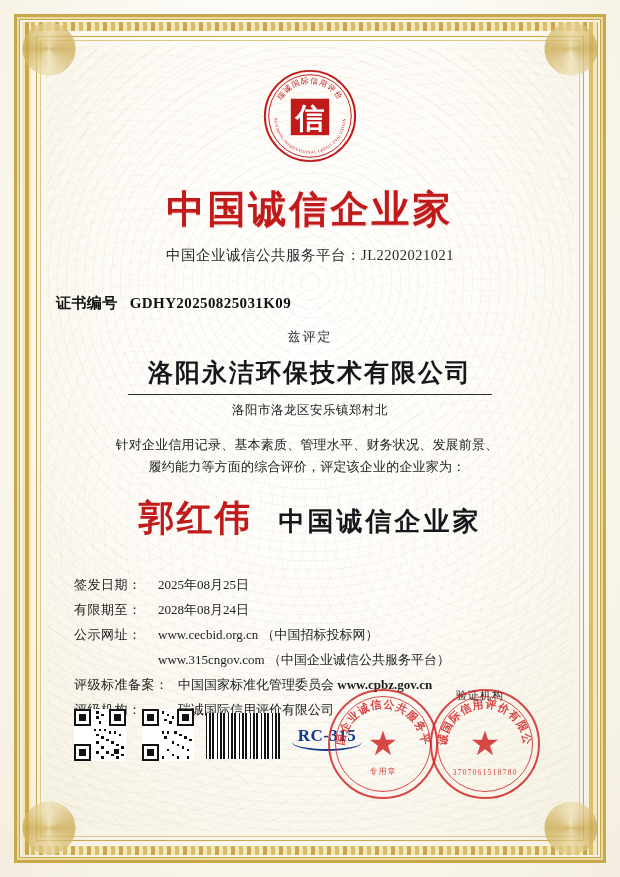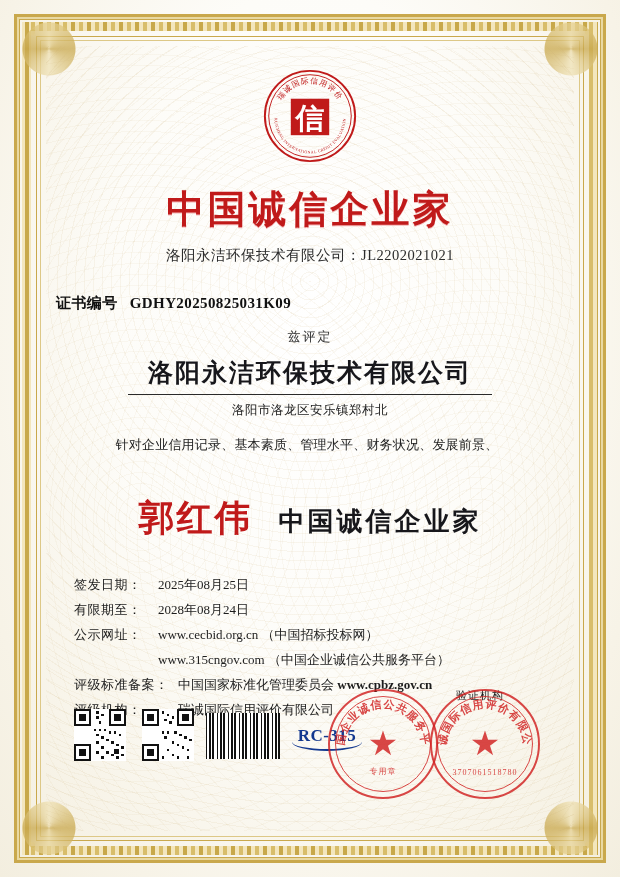--- a/index.html
+++ b/index.html
@@ -209,34 +209,35 @@
         <rect x="30" y="32" width="40" height="38" fill="#c01a1a"></rect>
         <text x="50" y="62" font-size="30" fill="#ffffff" text-anchor="middle" font-family="Liberation Serif, serif" font-weight="bold">信</text>
         <path id="arcBot" d="M 13 52 A 37 37 0 0 0 87 52" fill="none"></path>
         <text font-size="4.2" fill="#c01a1a" font-family="Liberation Serif, serif" letter-spacing=".4">
           <textPath href="#arcBot" startOffset="50%" text-anchor="middle">RUICHENG INTERNATIONAL CREDIT EVALUATION</textPath>
         </text>
       </svg>
     </div>
 
     <div class="title">中国诚信企业家</div>
-    <div class="subtitle">洛阳永洁环保技术有限公司：JL2202021021</div>
+    <div class="subtitle">中国企业诚信公共服务平台：JL2202021021</div>
 
     <div class="certno">
       <span>证书编号</span>
       <span style="padding-left:8px">GDHY20250825031K09</span>
     </div>
 
     <div class="award-line">兹评定</div>
     <div class="company">洛阳永洁环保技术有限公司</div>
     <div class="company-underline"></div>
     <div class="address">洛阳市洛龙区安乐镇郑村北</div>
 
     <div class="desc">
       <div>针对企业信用记录、基本素质、管理水平、财务状况、发展前景、</div>
+      <div>履约能力等方面的综合评价，评定该企业的企业家为：</div>
     </div>
 
     <div class="honor">
       <div class="honor-name">郭红伟</div>
       <div class="honor-title">中国诚信企业家</div>
     </div>
 
     <div class="info">
       <div class="info-row">
         <div class="info-label">签发日期：</div>

